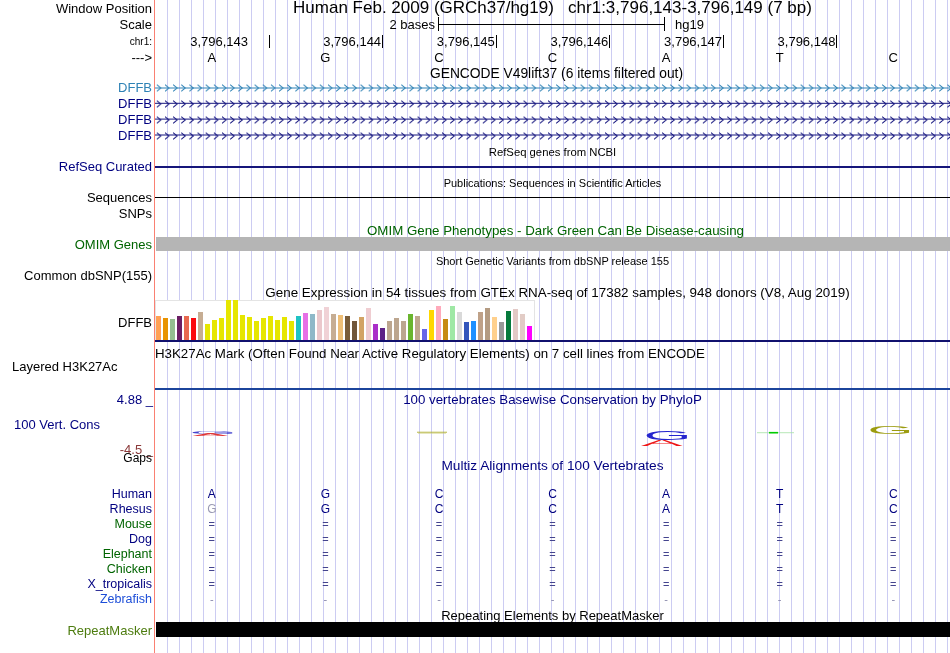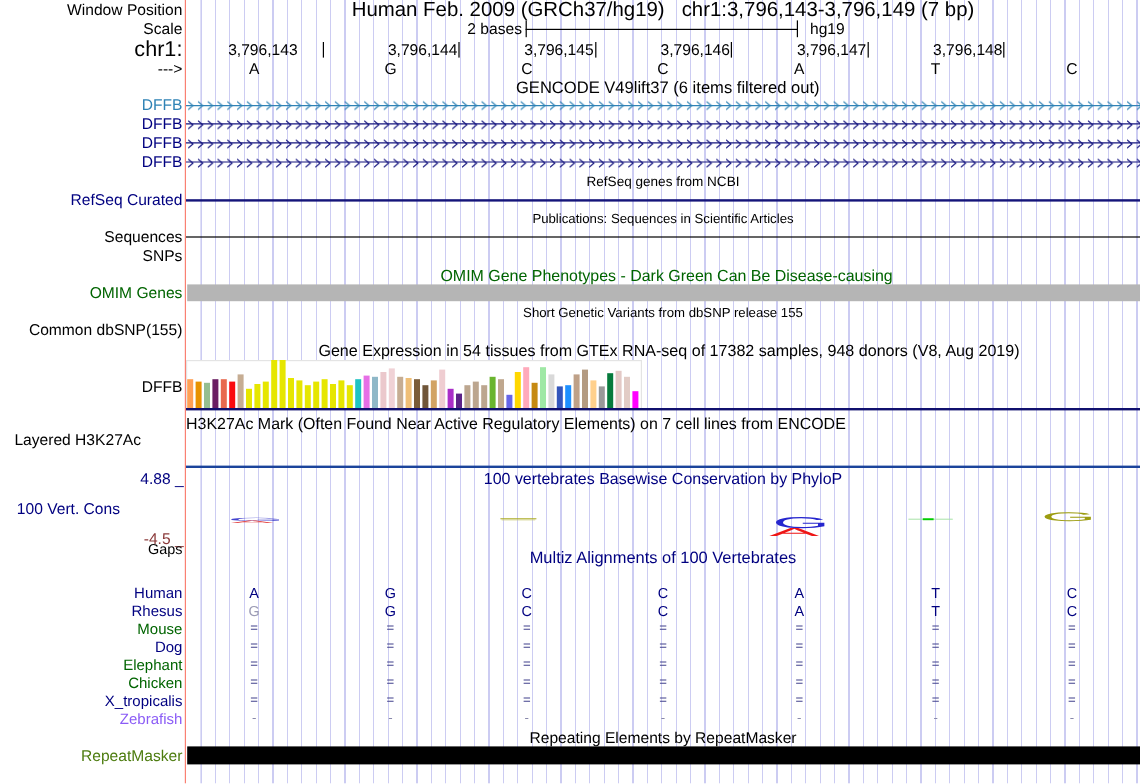--- a/index.html
+++ b/index.html
@@ -126,21 +126,21 @@
     <text x="0" y="0" fill="#EE1515" font-size="13" transform="translate(641.0,446.4) scale(4.8,0.75)">A</text>
     <rect x="757" y="432.2" width="37" height="1.0" fill="#A5E2A5" opacity="0.8"></rect>
     <rect x="769" y="431.9" width="9" height="1.6" fill="#00CC00"></rect>
     <text x="0" y="0" fill="#9C9C10" font-size="13" transform="translate(867.5,434.3) scale(4.55,0.80)">G</text>
   </svg>
 
 <div style="position:absolute;left:156px;top:622px;width:794px;height:15px;background:#000"></div>
 
 <div style="position:absolute;right:798px;top:8px;transform:translateY(-50%);color:#000;font-size:13px;white-space:nowrap">Window Position</div>
 <div style="position:absolute;right:798px;top:24px;transform:translateY(-50%);color:#000;font-size:13px;white-space:nowrap">Scale</div>
-<div style="position:absolute;right:798px;top:41px;transform:translateY(-50%);color:#000;font-size:18px;white-space:nowrap">chr1:</div>
+<div style="position:absolute;right:798px;top:41px;transform:translateY(-50%);color:#000;font-size:10px;white-space:nowrap">chr1:</div>
 <div style="position:absolute;right:798px;top:57px;transform:translateY(-50%);color:#000;font-size:13px;white-space:nowrap">---&gt;</div>
 <div style="position:absolute;right:798px;top:87px;transform:translateY(-50%);color:#2E82B5;font-size:13px;white-space:nowrap">DFFB</div>
 <div style="position:absolute;right:798px;top:103px;transform:translateY(-50%);color:#000080;font-size:13px;white-space:nowrap">DFFB</div>
 <div style="position:absolute;right:798px;top:119px;transform:translateY(-50%);color:#000080;font-size:13px;white-space:nowrap">DFFB</div>
 <div style="position:absolute;right:798px;top:135px;transform:translateY(-50%);color:#000080;font-size:13px;white-space:nowrap">DFFB</div>
 <div style="position:absolute;right:798px;top:166px;transform:translateY(-50%);color:#000080;font-size:13px;white-space:nowrap">RefSeq Curated</div>
 <div style="position:absolute;right:798px;top:197px;transform:translateY(-50%);color:#000;font-size:13px;white-space:nowrap">Sequences</div>
 <div style="position:absolute;right:798px;top:213px;transform:translateY(-50%);color:#000;font-size:13px;white-space:nowrap">SNPs</div>
 <div style="position:absolute;right:798px;top:244px;transform:translateY(-50%);color:#006400;font-size:13px;white-space:nowrap">OMIM Genes</div>
 <div style="position:absolute;right:798px;top:275px;transform:translateY(-50%);color:#000;font-size:13px;white-space:nowrap">Common dbSNP(155)</div>
@@ -150,21 +150,21 @@
 <div style="position:absolute;left:14px;top:424px;transform:translateY(-50%);color:#000080;font-size:13px;white-space:nowrap">100 Vert. Cons</div>
 <div style="position:absolute;right:797px;top:449px;transform:translateY(-50%);color:#8B3A3A;font-size:13px;white-space:nowrap">-4.5 _</div>
 <div style="position:absolute;right:798px;top:458px;transform:translateY(-50%);color:#000000;font-size:12px;white-space:nowrap">Gaps</div>
 <div style="position:absolute;right:798px;top:493.5px;transform:translateY(-50%);color:#000080;font-size:12.5px;white-space:nowrap">Human</div>
 <div style="position:absolute;right:798px;top:508.5px;transform:translateY(-50%);color:#000080;font-size:12.5px;white-space:nowrap">Rhesus</div>
 <div style="position:absolute;right:798px;top:523.8px;transform:translateY(-50%);color:#006400;font-size:12.5px;white-space:nowrap">Mouse</div>
 <div style="position:absolute;right:798px;top:538.8px;transform:translateY(-50%);color:#000080;font-size:12.5px;white-space:nowrap">Dog</div>
 <div style="position:absolute;right:798px;top:554px;transform:translateY(-50%);color:#006400;font-size:12.5px;white-space:nowrap">Elephant</div>
 <div style="position:absolute;right:798px;top:569px;transform:translateY(-50%);color:#006400;font-size:12.5px;white-space:nowrap">Chicken</div>
 <div style="position:absolute;right:798px;top:584px;transform:translateY(-50%);color:#000080;font-size:12.5px;white-space:nowrap">X_tropicalis</div>
-<div style="position:absolute;right:798px;top:599.4px;transform:translateY(-50%);color:#8b5cf6;font-size:12.5px;white-space:nowrap">Zebrafish</div>
+<div style="position:absolute;right:798px;top:599.4px;transform:translateY(-50%);color:#1d4ed8;font-size:12.5px;white-space:nowrap">Zebrafish</div>
 <div style="position:absolute;right:798px;top:630px;transform:translateY(-50%);color:#4d7c0f;font-size:13px;white-space:nowrap">RepeatMasker</div>
 <div style="position:absolute;left:159px;width:795px;top:73px;transform:translateY(-50%);text-align:center;color:#000;font-size:13.8px;white-space:nowrap">GENCODE V49lift37 (6 items filtered out)</div>
 <div style="position:absolute;left:155px;width:795px;top:152px;transform:translateY(-50%);text-align:center;color:#000;font-size:11.3px;white-space:nowrap">RefSeq genes from NCBI</div>
 <div style="position:absolute;left:155px;width:795px;top:183px;transform:translateY(-50%);text-align:center;color:#000;font-size:11px;white-space:nowrap">Publications: Sequences in Scientific Articles</div>
 <div style="position:absolute;left:158px;width:795px;top:230px;transform:translateY(-50%);text-align:center;color:#006400;font-size:13.3px;white-space:nowrap">OMIM Gene Phenotypes - Dark Green Can Be Disease-causing</div>
 <div style="position:absolute;left:155px;width:795px;top:261px;transform:translateY(-50%);text-align:center;color:#000;font-size:11px;white-space:nowrap">Short Genetic Variants from dbSNP release 155</div>
 <div style="position:absolute;left:160px;width:795px;top:292px;transform:translateY(-50%);text-align:center;color:#000;font-size:13.4px;white-space:nowrap">Gene Expression in 54 tissues from GTEx RNA-seq of 17382 samples, 948 donors (V8, Aug 2019)</div>
 <div style="position:absolute;left:155px;width:795px;top:353px;transform:translateY(-50%);color:#000;font-size:13.3px;white-space:nowrap">H3K27Ac Mark (Often Found Near Active Regulatory Elements) on 7 cell lines from ENCODE</div>
 <div style="position:absolute;left:155px;width:795px;top:399px;transform:translateY(-50%);text-align:center;color:#000080;font-size:13.3px;white-space:nowrap">100 vertebrates Basewise Conservation by PhyloP</div>
 <div style="position:absolute;left:155px;width:795px;top:465px;transform:translateY(-50%);text-align:center;color:#000080;font-size:13.7px;white-space:nowrap">Multiz Alignments of 100 Vertebrates</div>

